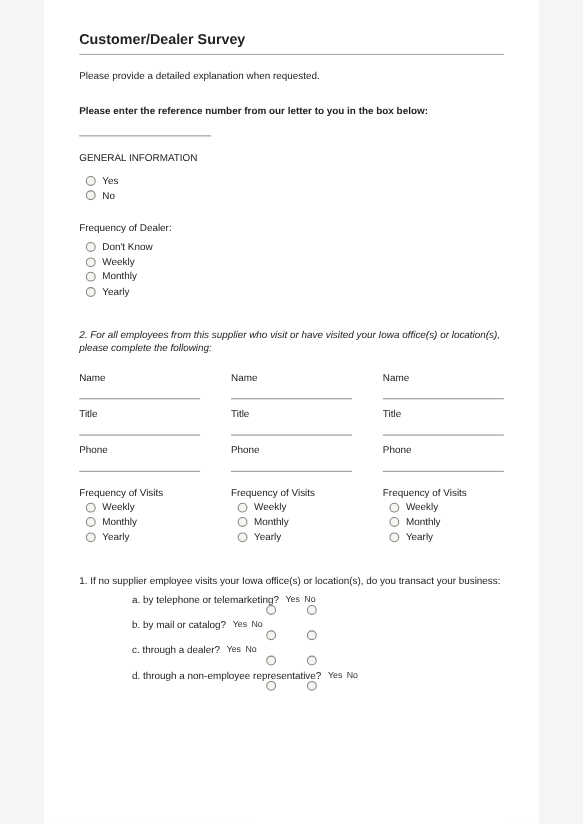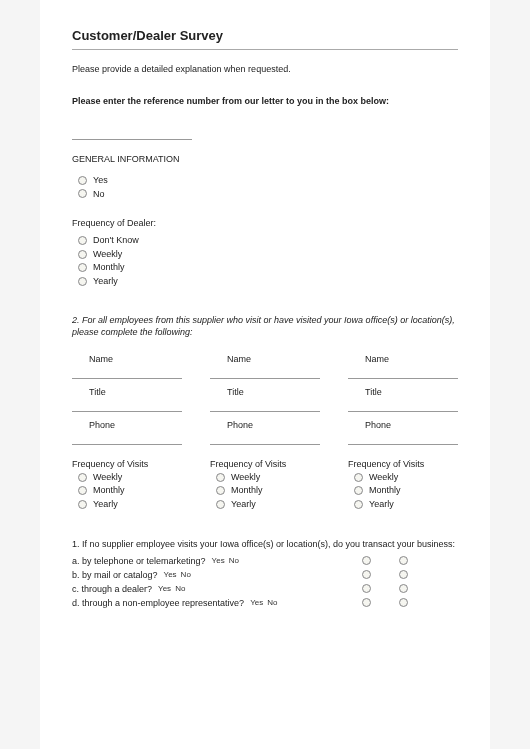--- a/index.html
+++ b/index.html
@@ -19,21 +19,21 @@
     padding: 28px 32px 40px 32px;
   }
   h1 {
     font-size: 13px;
     font-weight: bold;
     margin: 0 0 6px 0;
     color: #222;
   }
   .hr { border: none; border-top: 1px solid #aaa; margin: 4px 0 14px 0; }
   .intro { margin-bottom: 22px; }
-  .ref-label { font-weight: bold; margin-bottom: 20px; }
+  .ref-label { font-weight: bold; margin-bottom: 4px; }
   .input-line {
     border: none;
     border-bottom: 1px solid #999;
     width: 120px;
     height: 14px;
     background: transparent;
     display: block;
   }
   .section-title { font-weight: normal; margin: 14px 0 10px 0; }
   .question { margin: 10px 0 6px 0; line-height: 1.35; }
@@ -53,34 +53,35 @@
     margin: 0;
     flex-shrink: 0;
   }
   .sublabel { margin: 18px 0 6px 0; }
   .cols {
     display: flex;
     gap: 28px;
     margin-top: 8px;
   }
   .col { flex: 1; }
-  .field-label { margin: 8px 0 2px 17px; }
+  .field-label { margin: 8px 0 2px 0; }
   .field-input {
     border: none;
     border-bottom: 1px solid #999;
     width: 110px;
     height: 13px;
     background: transparent;
     display: block;
   }
   .fov-label { margin: 14px 0 2px 0; }
   .q3-row {
     display: flex;
     align-items: center;
     margin: 4px 0;
+    flex-direction: column;
   }
   .q3-text-wrap { display: flex; align-items: center; gap: 6px; width: 290px; }
   .yn-inline { font-size: 8px; color: #333; display: inline-flex; gap: 4px; }
   .q3-radios { display: flex; gap: 28px; }
 </style>
 </head>
 <body>
 
 <div class="page">
 

